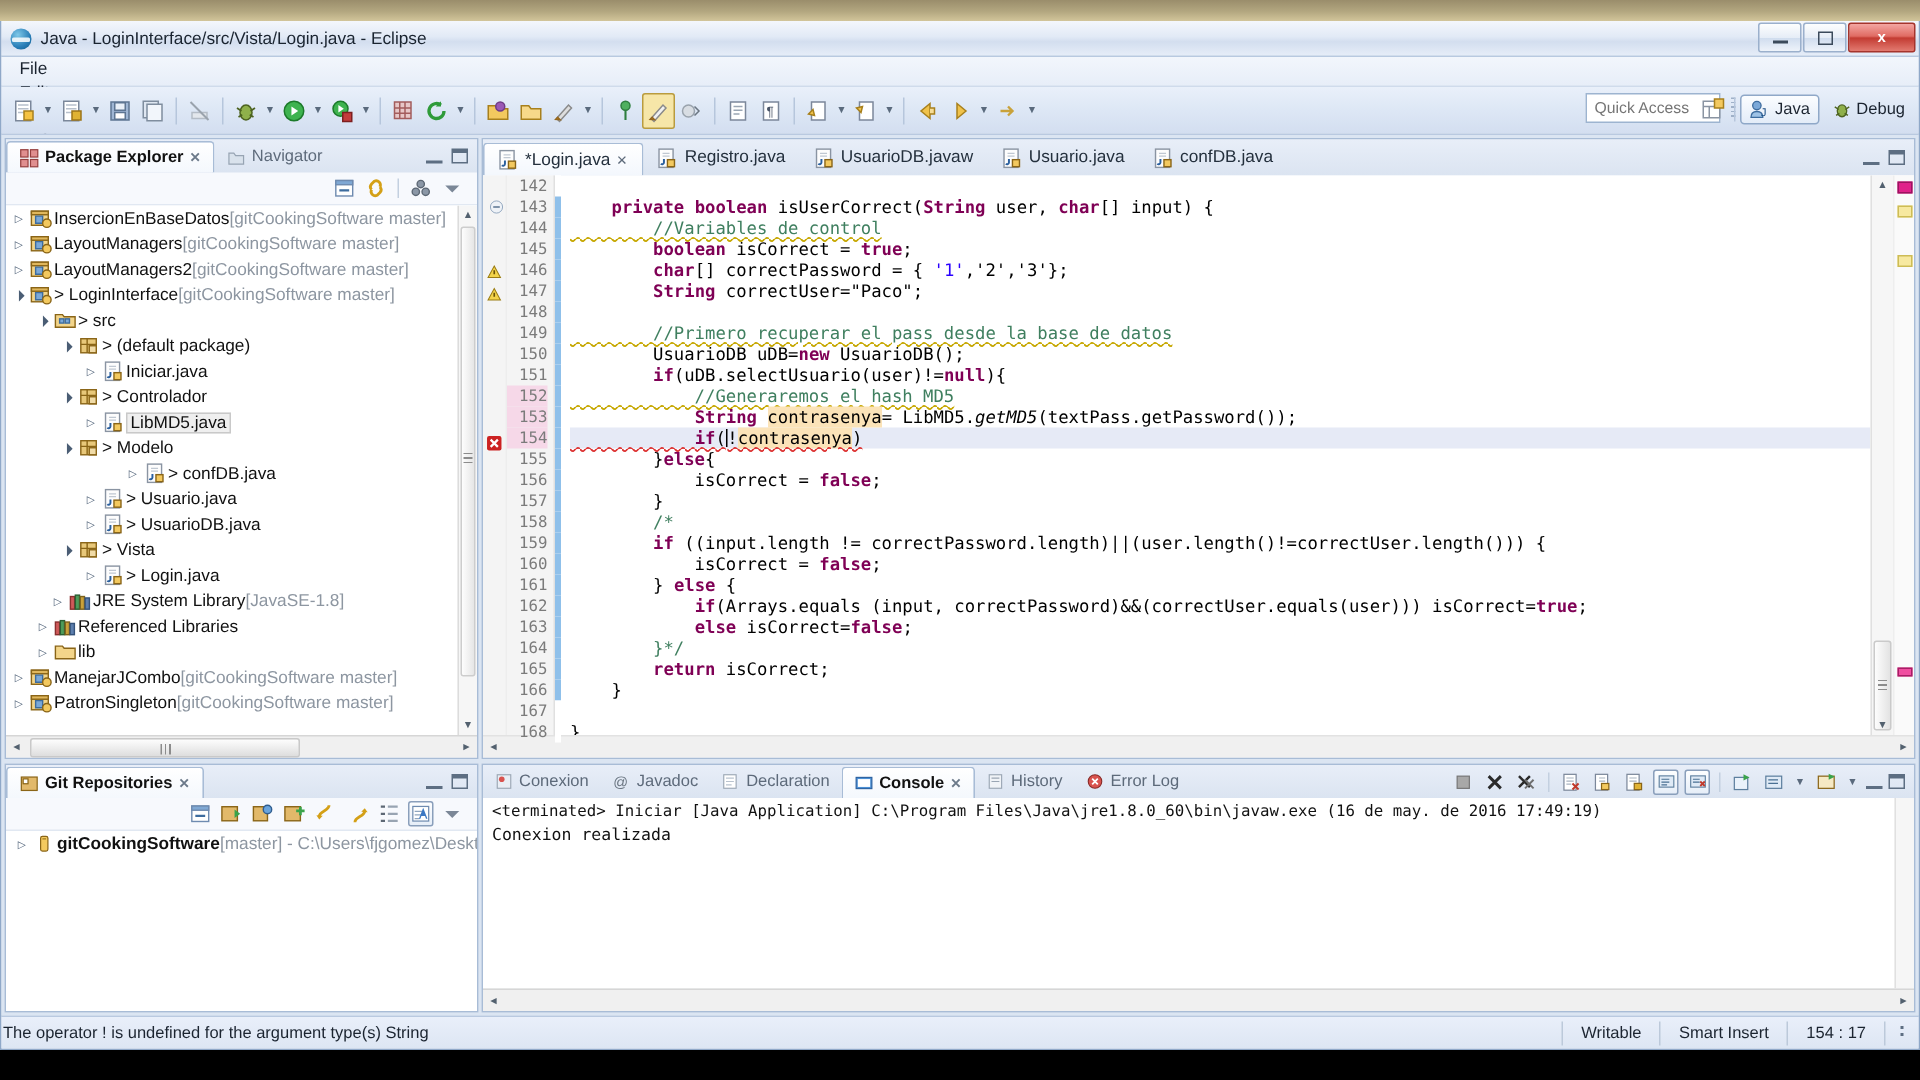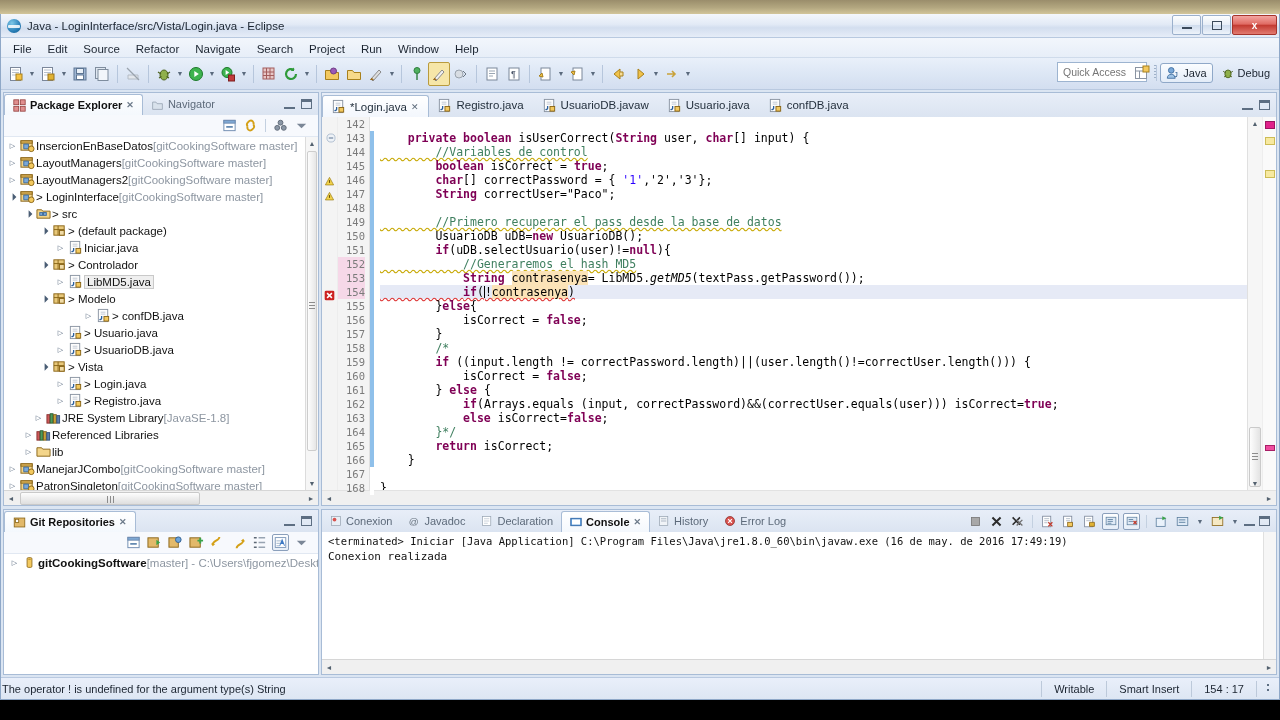--- a/index.html
+++ b/index.html
@@ -70,24 +70,25 @@
   .wbtn.close {
     width:45px;
     background: linear-gradient(180deg,#f3a6a2 0%, #e06b63 45%, #c33b32 52%, #e27a70 100%);
     border-color:#a5342c; color:#fff; font-weight:bold;
   }
   .wbtn .minbox{ width:10px;height:2px;background:#3b4a5b;margin-top:6px; }
   .wbtn .maxbox{ width:10px;height:9px;border:1.5px solid #3b4a5b; }
 
   
   .menubar {
-    height:20px; display:flex; align-items:flex-end;
+    height:20px; display:flex; align-items:flex-start;
     background: linear-gradient(180deg,#f2f6fc 0%, #e7eef8 100%);
     border-bottom:1px solid #cfdbeb;
     padding-left:4px;
+    flex-direction:column;
   }
   .menu-item { padding:2px 8px; font-size:11.5px; color:#1b2430; cursor:default; }
 
   
   .toolbar {
     height:32px; display:flex; align-items:center;
     background: linear-gradient(180deg,#e9f0fa 0%, #dde7f5 50%, #d3def0 100%);
     border-bottom:1px solid #b9c9e0;
     padding:0 4px; gap:0px;
     position:relative;
@@ -718,32 +719,20 @@
                 <span class="twist" style="transform: none; color: rgb(74, 93, 116);">▷</span>
                 <span class="ticon">
                   <svg width="15" height="15" viewBox="0 0 16 16">
                     <rect x="2.5" y="1.5" width="10" height="13" fill="#fdfdfd" stroke="#8a94a2"></rect>
                     <path d="M5 4.5h5M5 6.5h5" stroke="#c0c8d2"></path>
                     <path d="M6 8.5v2.5a1.3 1.3 0 01-2.2.9" fill="none" stroke="#2a5f9e" stroke-width="1.4"></path>
                     <rect x="8.5" y="9" width="5" height="5" fill="#f3c95f" stroke="#8a6517"></rect>
                   </svg>
                 </span>
                 <span class="tlabel">&gt; Login.java</span>
-              </div>
-              <div class="trow" style="padding-left: 50px;">
-                <span class="twist" style="transform: none; color: rgb(74, 93, 116);">▷</span>
-                <span class="ticon">
-                  <svg width="15" height="15" viewBox="0 0 16 16">
-                    <rect x="2.5" y="1.5" width="10" height="13" fill="#fdfdfd" stroke="#8a94a2"></rect>
-                    <path d="M5 4.5h5M5 6.5h5" stroke="#c0c8d2"></path>
-                    <path d="M6 8.5v2.5a1.3 1.3 0 01-2.2.9" fill="none" stroke="#2a5f9e" stroke-width="1.4"></path>
-                    <rect x="8.5" y="9" width="5" height="5" fill="#f3c95f" stroke="#8a6517"></rect>
-                  </svg>
-                </span>
-                <span class="tlabel">&gt; Registro.java</span>
               </div>
               <div class="trow" style="padding-left: 28px;">
                 <span class="twist" style="transform: none; color: rgb(74, 93, 116);">▷</span>
                 <span class="ticon">
                   <svg width="15" height="15" viewBox="0 0 16 16">
                     <rect x="1" y="5" width="3" height="9" fill="#cf5a5a" stroke="#8a2f2f"></rect>
                     <rect x="4.5" y="4" width="3" height="10" fill="#4e9c5a" stroke="#2a5f33"></rect>
                     <rect x="8" y="5" width="3" height="9" fill="#c9a13a" stroke="#7d621c"></rect>
                     <rect x="11.5" y="6" width="3" height="8" fill="#5d7fae" stroke="#34527a"></rect>
                   </svg>

